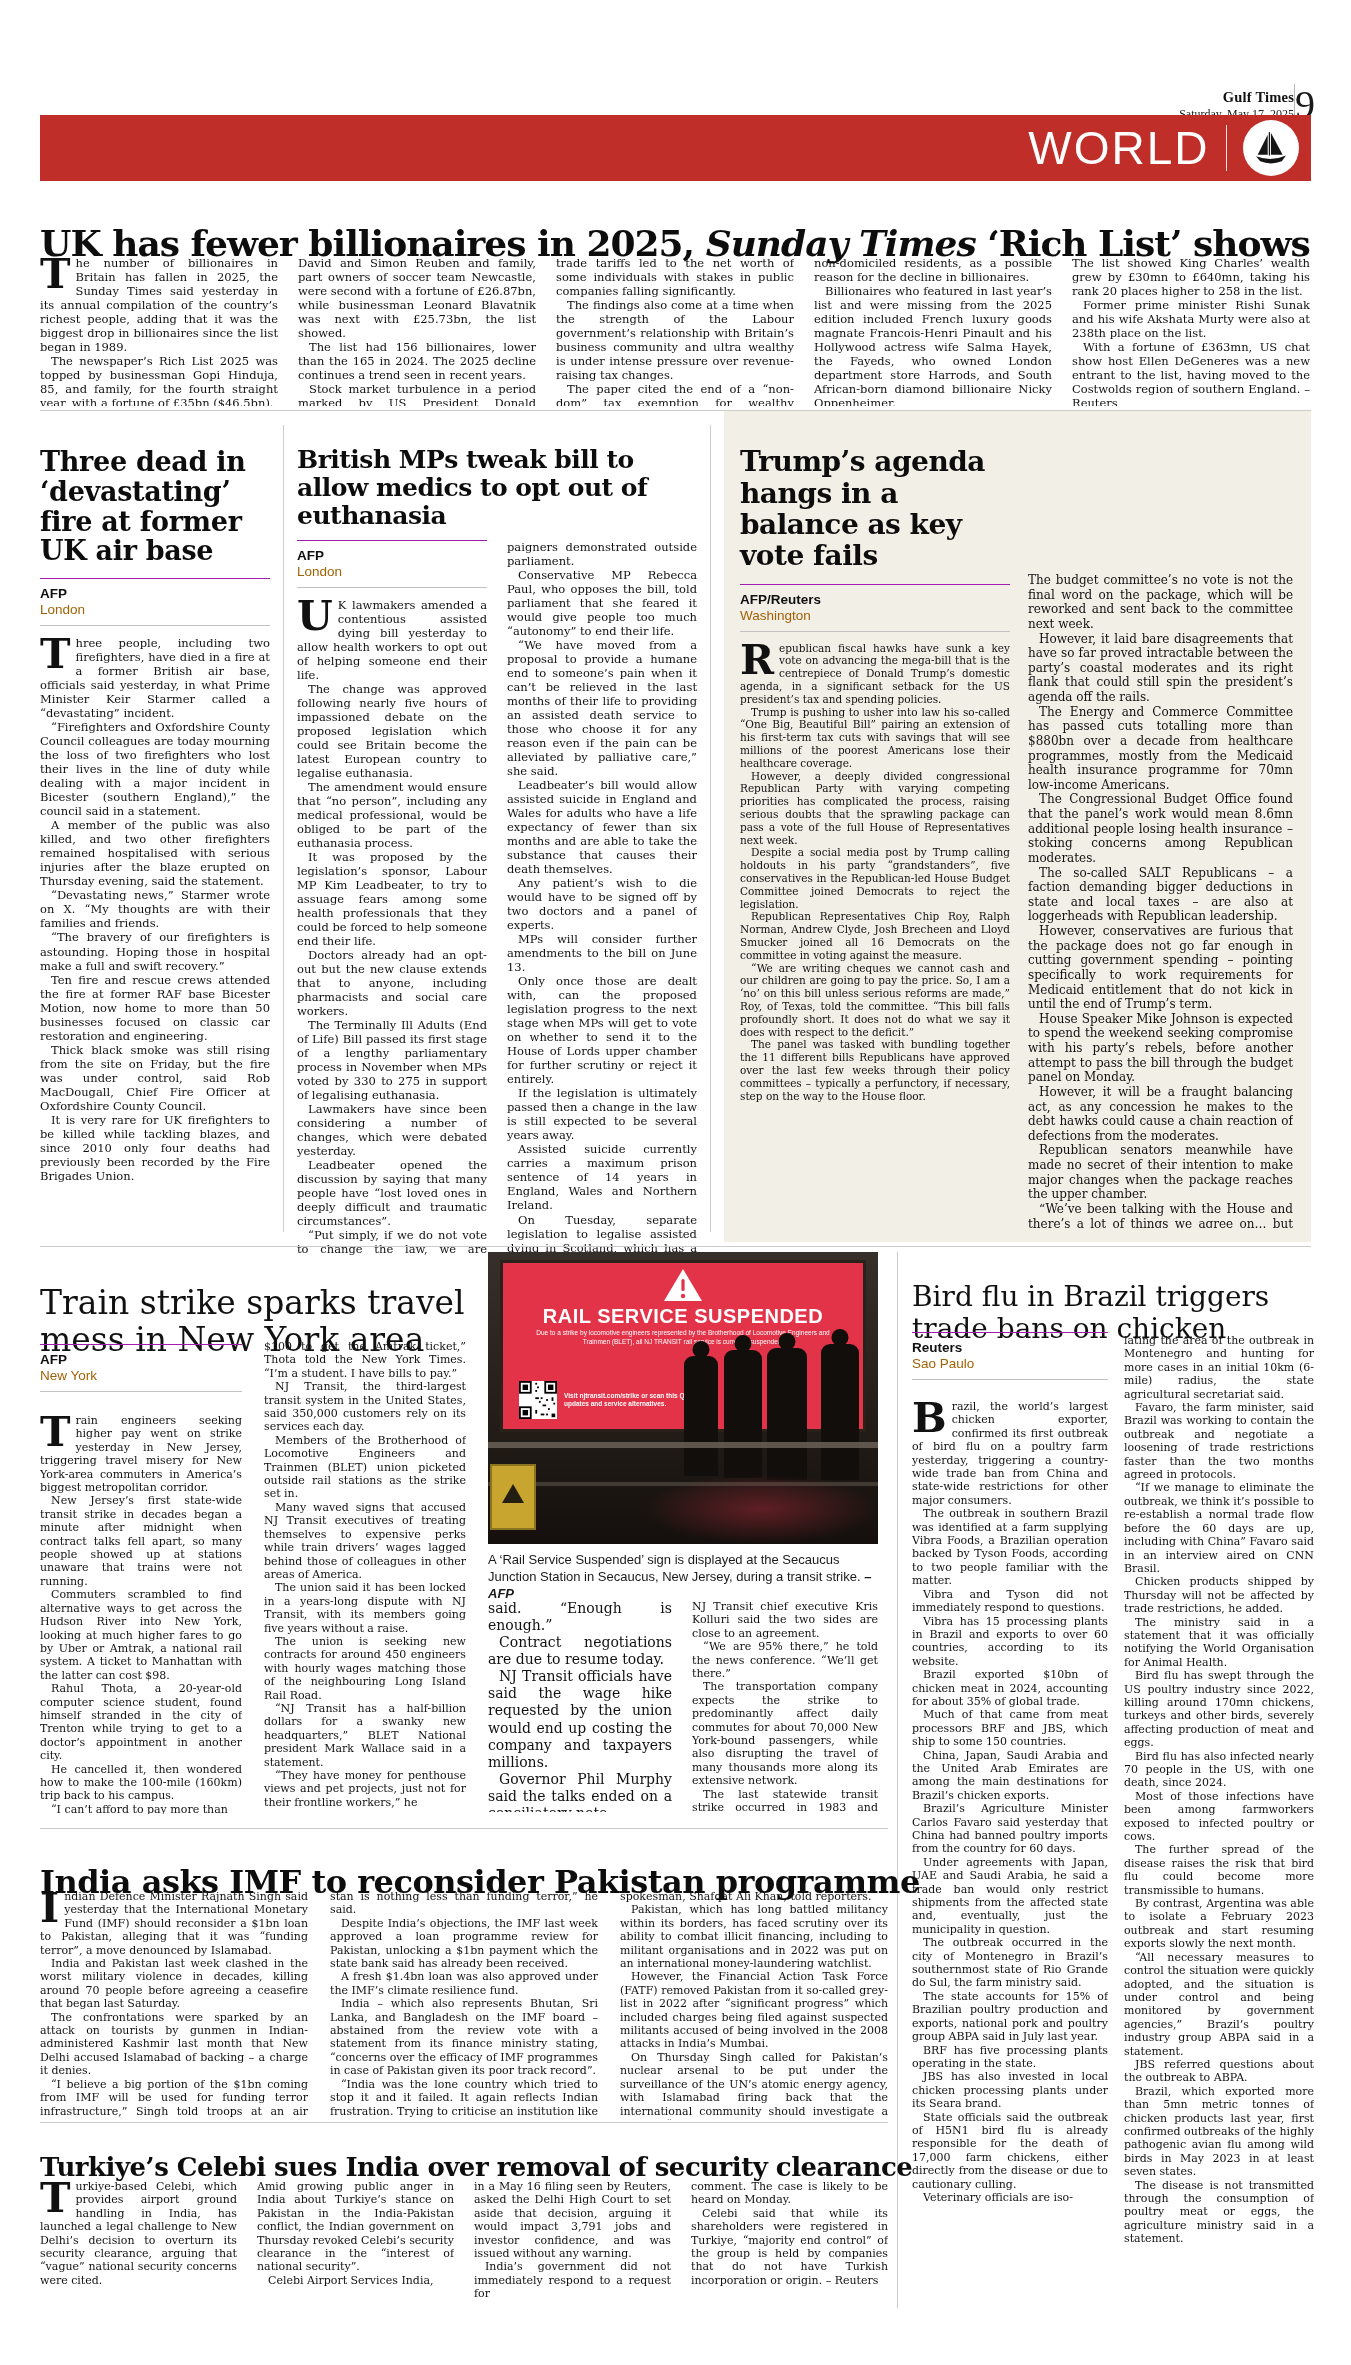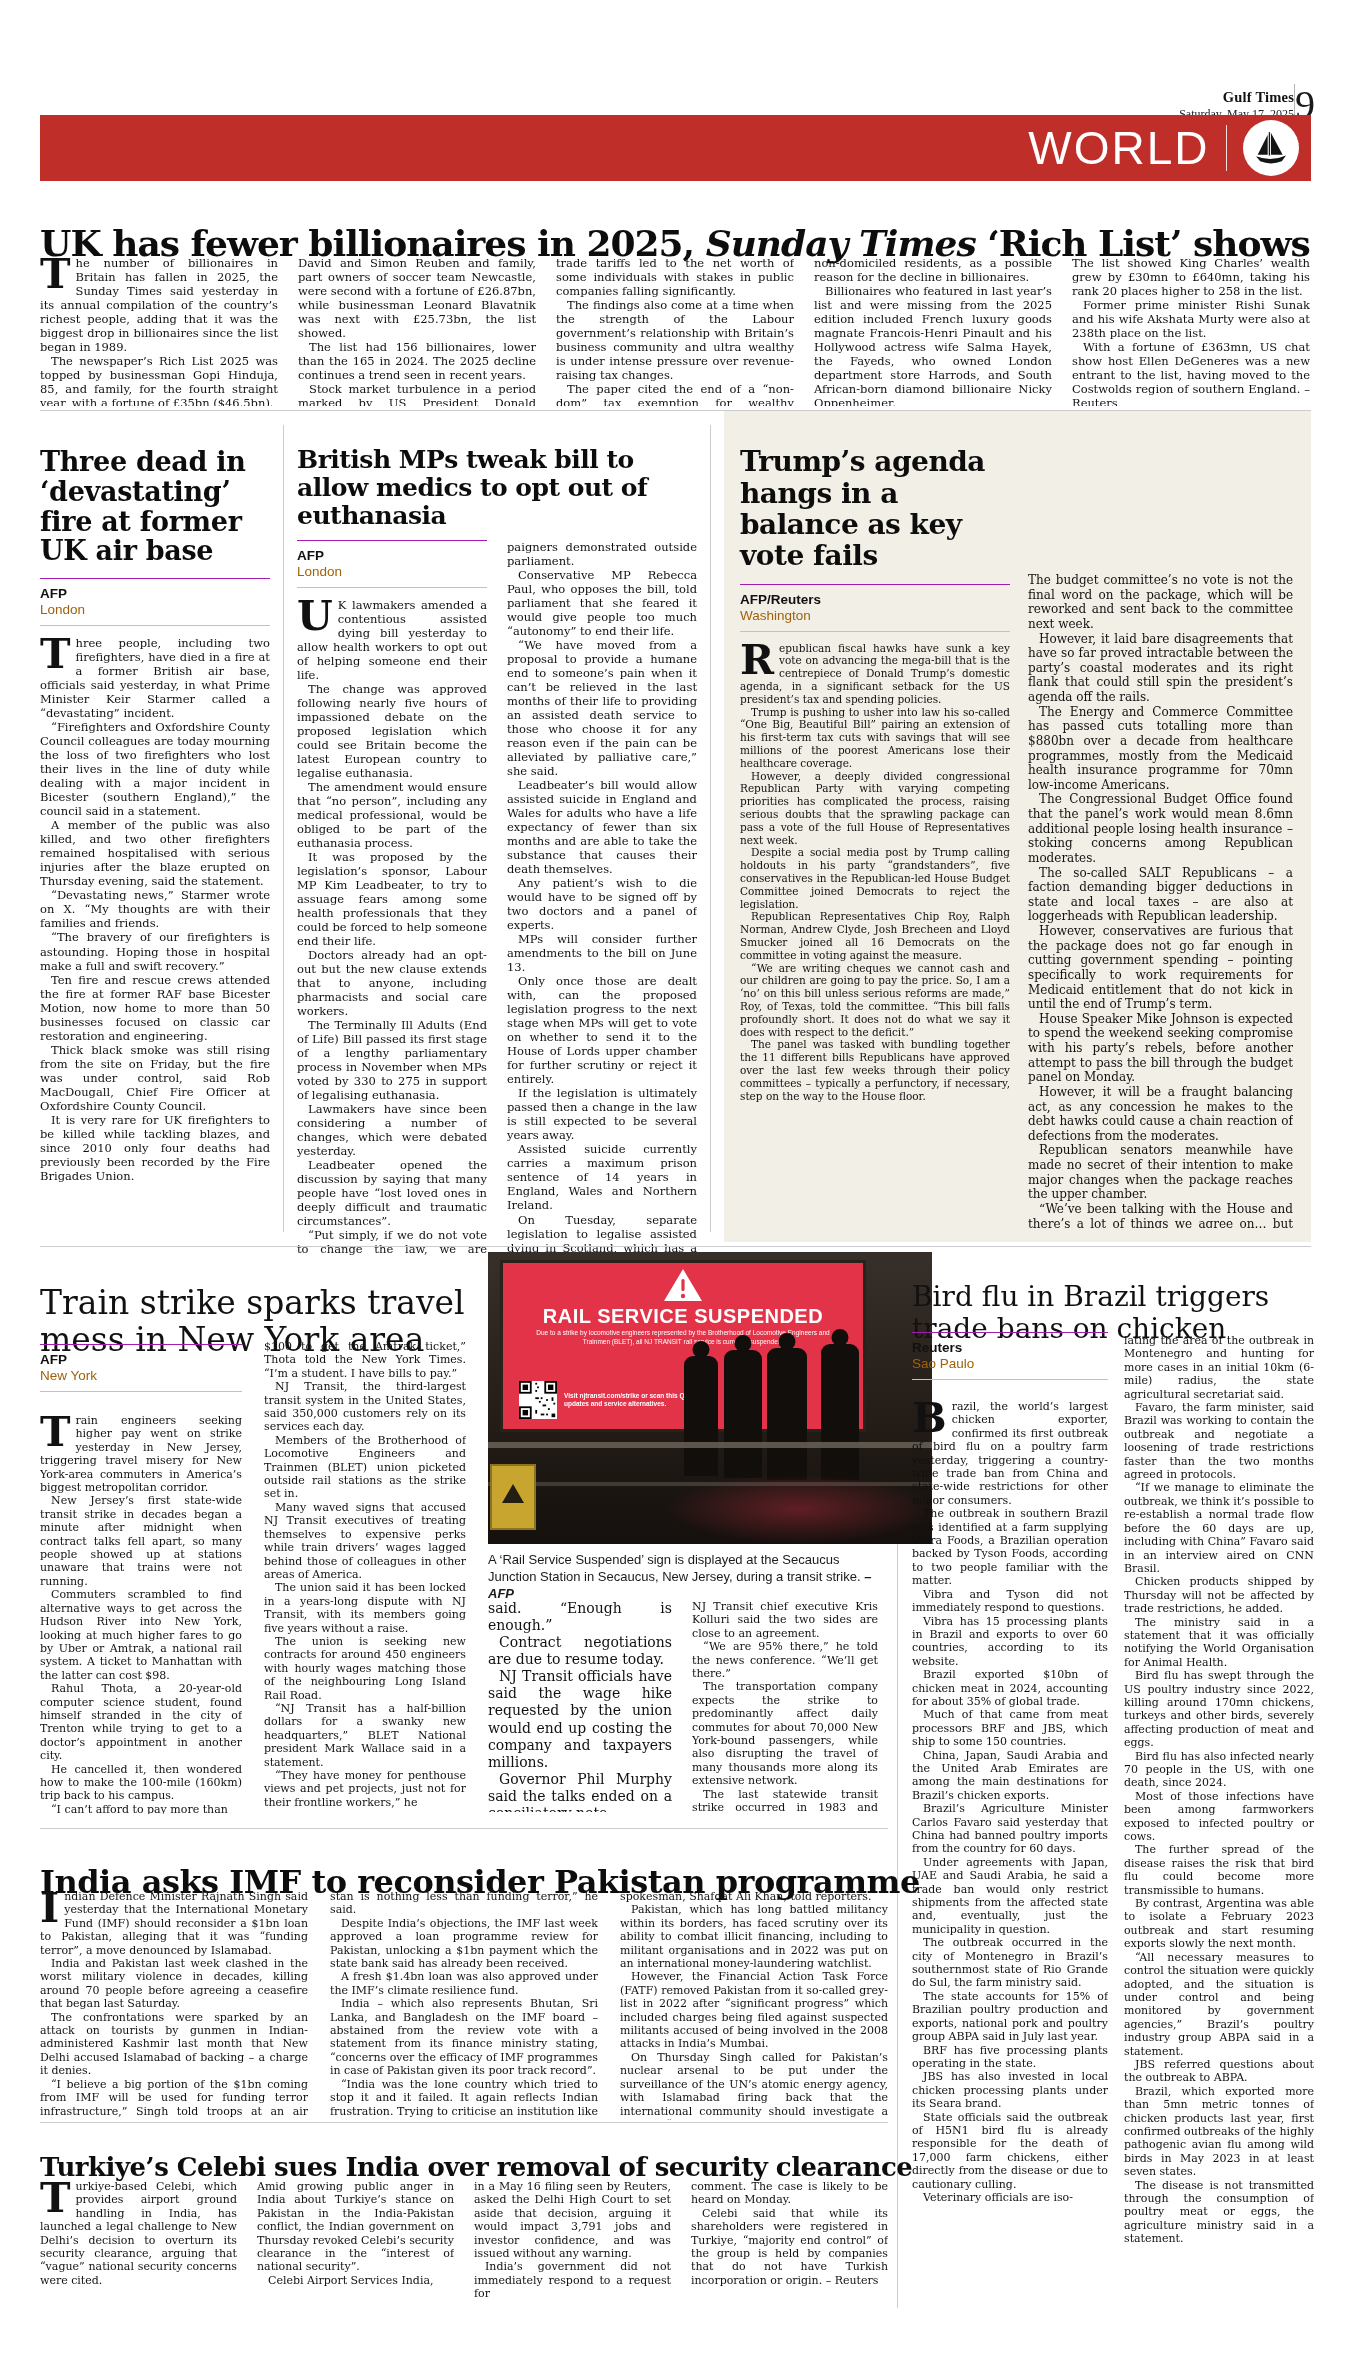--- a/index.html
+++ b/index.html
@@ -67,21 +67,21 @@
   .train-c1{position:absolute;top:1414px;left:40px;width:202px;height:400px;font-size:11px;}
   .train-c2{position:absolute;top:1340px;left:264px;width:202px;height:474px;font-size:11px;}
   .train-c3{position:absolute;top:1600px;left:488px;width:184px;height:212px;font-size:14px;}
   .train-c4{position:absolute;top:1600px;left:692px;width:186px;height:212px;font-size:11px;}
   .vrule-right{position:absolute;top:1252px;left:897px;width:1px;height:1056px;background:#ccc;}
   .bird-headline{position:absolute;top:1258px;left:912px;width:402px;font-size:28px;line-height:1.15;}
   .bird-byline{position:absolute;top:1332px;left:912px;width:196px;}
   .bird-c1{position:absolute;top:1400px;left:912px;width:196px;height:908px;font-size:11px;}
   .bird-c2{position:absolute;top:1334px;left:1124px;width:190px;height:974px;font-size:11px;}
   
-  .photo{position:absolute;top:1252px;left:488px;width:444px;height:292px;margin:0;
+  .photo{position:absolute;top:1252px;left:488px;width:390px;height:292px;margin:0;
          background:linear-gradient(180deg,#37302a 0%,#241d18 55%,#15100d 100%);overflow:hidden;}
   .sign{position:absolute;top:8px;left:12px;width:366px;height:172px;background:var(--sign-red,#e23349);
         border:3px solid #2a211b;box-sizing:border-box;text-align:center;color:#fff;
         font-family:"Liberation Sans",sans-serif;}
   .warn{margin-top:5px;}
   .sign-title{font-size:20px;font-weight:bold;letter-spacing:.5px;line-height:1;}
   .sign-sub{font-size:6.5px;line-height:1.35;width:85%;margin:3px auto 0;}
   .sign-bottom{position:absolute;left:16px;bottom:10px;display:flex;gap:7px;align-items:center;width:200px;}
   .qr{width:38px;height:38px;background:#fff;flex:0 0 auto;}
   .sign-qr-text{font-size:6.5px;font-weight:bold;text-align:left;line-height:1.3;}

